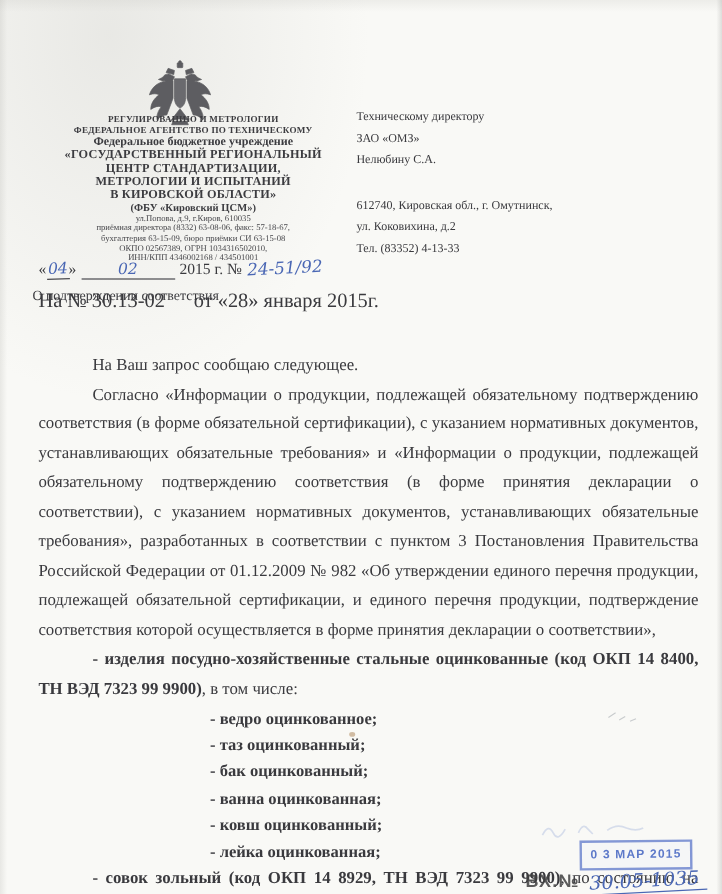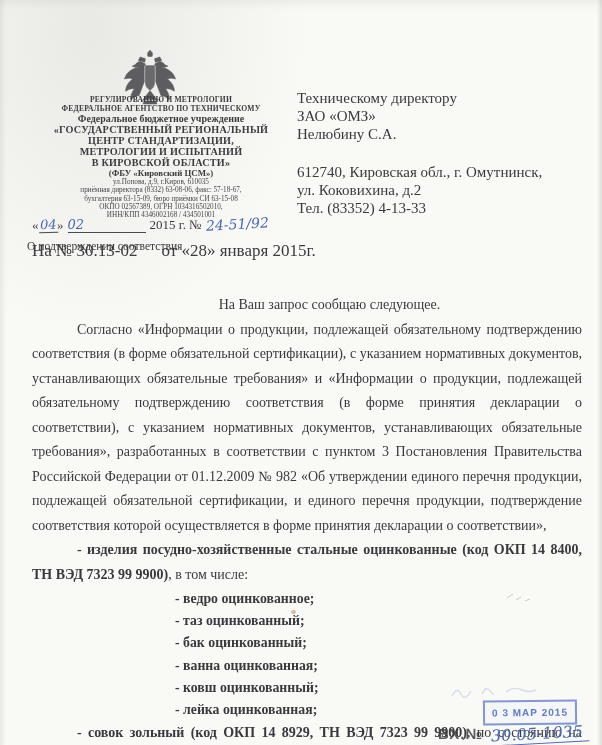--- a/index.html
+++ b/index.html
@@ -22,34 +22,34 @@
   .lh-agency{font-size:7.6px;font-weight:bold;line-height:8.6px;letter-spacing:.2px;}
   .lh-type{font-size:10px;font-weight:bold;line-height:10px;margin-top:1px;}
   .lh-name{font-size:10.2px;font-weight:bold;line-height:11px;letter-spacing:.2px;}
   .lh-short{font-size:8.8px;font-weight:bold;line-height:10px;}
   .lh-small{font-size:7.2px;line-height:8.2px;color:#47474b;}
 
   
   .outgoing{left:32px;top:216px;width:260px;font-size:13px;white-space:nowrap;}
   .hw{font-family:"DejaVu Serif", serif;font-style:italic;color:#4a67b4;}
   .hw-day{display:inline-block;border-bottom:1px solid #4a4a4e;padding:0 1px;transform:rotate(-2deg);}
-  .hw-blank{display:inline-block;width:78px;border-bottom:1px solid #4a4a4e;margin:0 4px;}
+  .hw-blank{display:inline-block;width:78px;border-bottom:1px solid #4a4a4e;text-align:center;margin:0 4px;}
   .hw-number{display:inline-block;transform:rotate(-3deg);margin-left:4px;font-size:14px;}
   .refline{left:32px;top:241px;width:300px;font-size:17px;}
   .refline .ref-date{margin-left:24px;}
   .subject{left:27px;top:240px;font-size:11.6px;}
 
   
-  .recipient{left:297px;top:89px;width:280px;font-size:15px;line-height:18px;}
+  .recipient{left:297px;top:89px;width:280px;font-size:10px;line-height:18px;}
   .recipient .gap{height:20px;}
 
   
   .body-text{left:32px;top:293px;width:550px;font-size:14px;line-height:24.5px;}
   .body-text p{margin:0;text-align:justify;text-indent:45px;}
-  .body-text .intro{text-align:center;}
+  .body-text .intro{text-align:left;}
   .list{margin:1px 0 0 143px;font-weight:bold;line-height:22.2px;font-size:13.8px;}
 
   
   .faint-scribble{left:448px;top:678px;opacity:.55;}
   .date-stamp{
     left:483px;top:700px;width:90px;height:21px;
     border:2px solid rgba(110,134,207,.85);
     color:#5d79c9;font-family:"Liberation Sans", sans-serif;
     font-size:10px;font-weight:bold;letter-spacing:1px;
     display:flex;align-items:center;justify-content:center;

